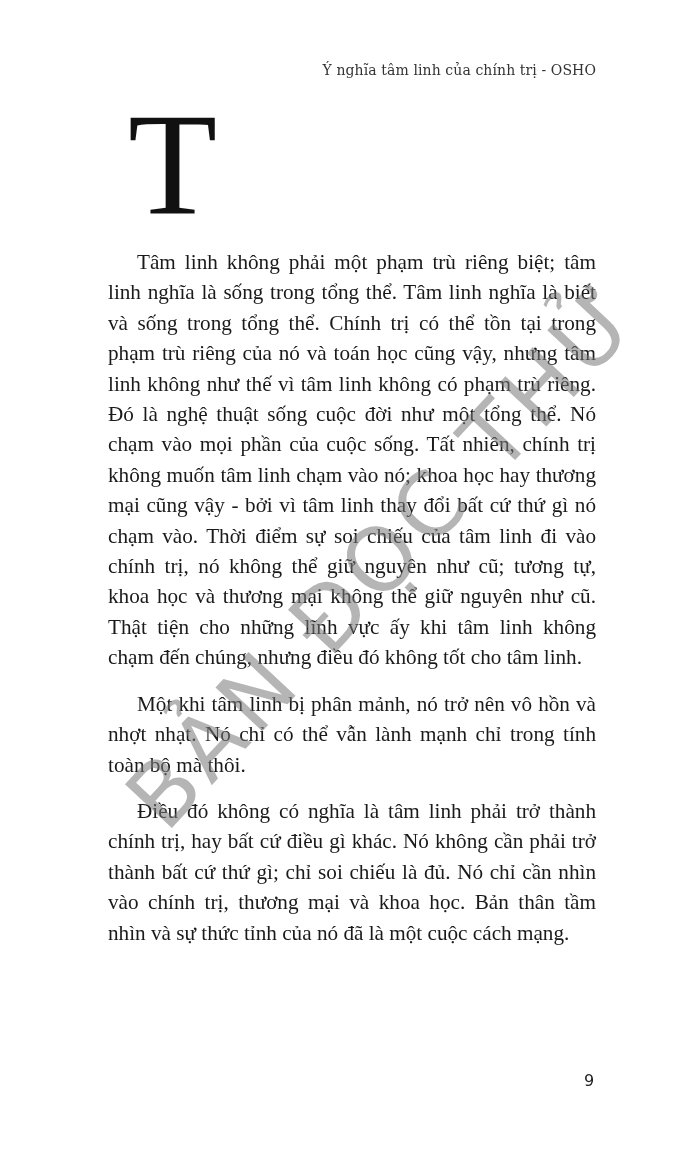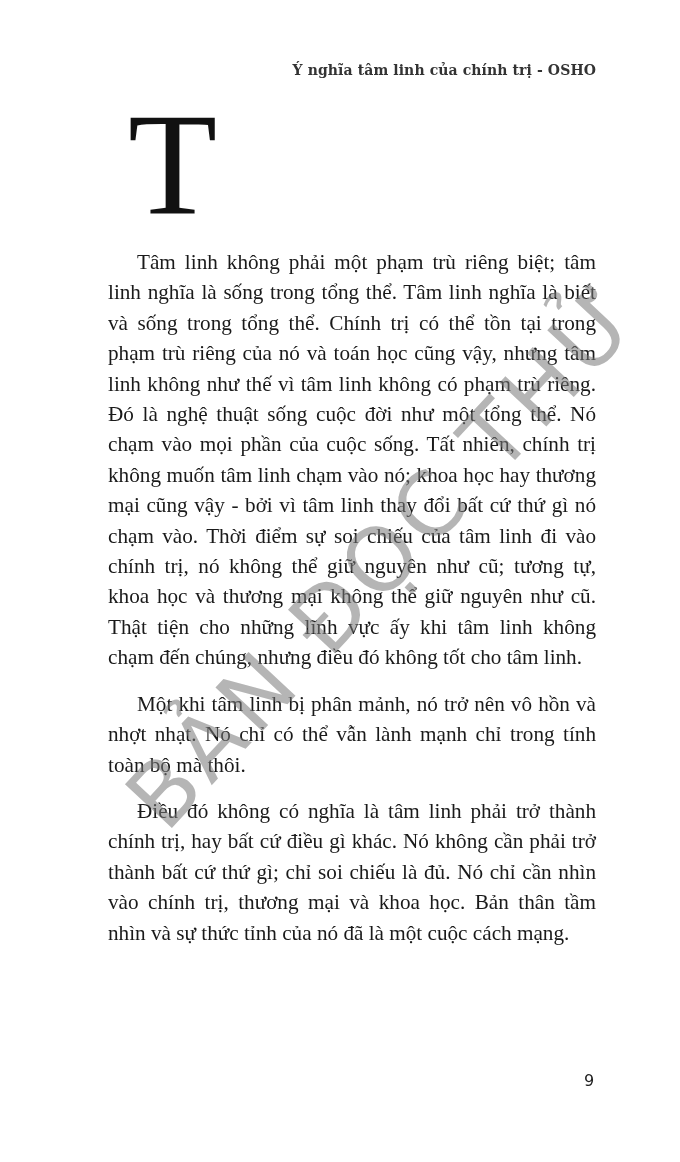--- a/index.html
+++ b/index.html
@@ -15,21 +15,20 @@
       color: #1a1a1a;
     }
     .running-header {
       position: absolute;
       top: 62px;
       right: 84px;
       font-family: "DejaVu Serif", serif;
       font-size: 14px;
       color: #333;
       letter-spacing: 0.1px;
-      font-weight: bold;
     }
     .content {
       position: absolute;
       left: 100px;
       top: 107px;
       width: 496px;
       font-family: "Liberation Serif", serif;
       font-size: 21.2px;
       line-height: 30.4px;
       text-align: justify;

